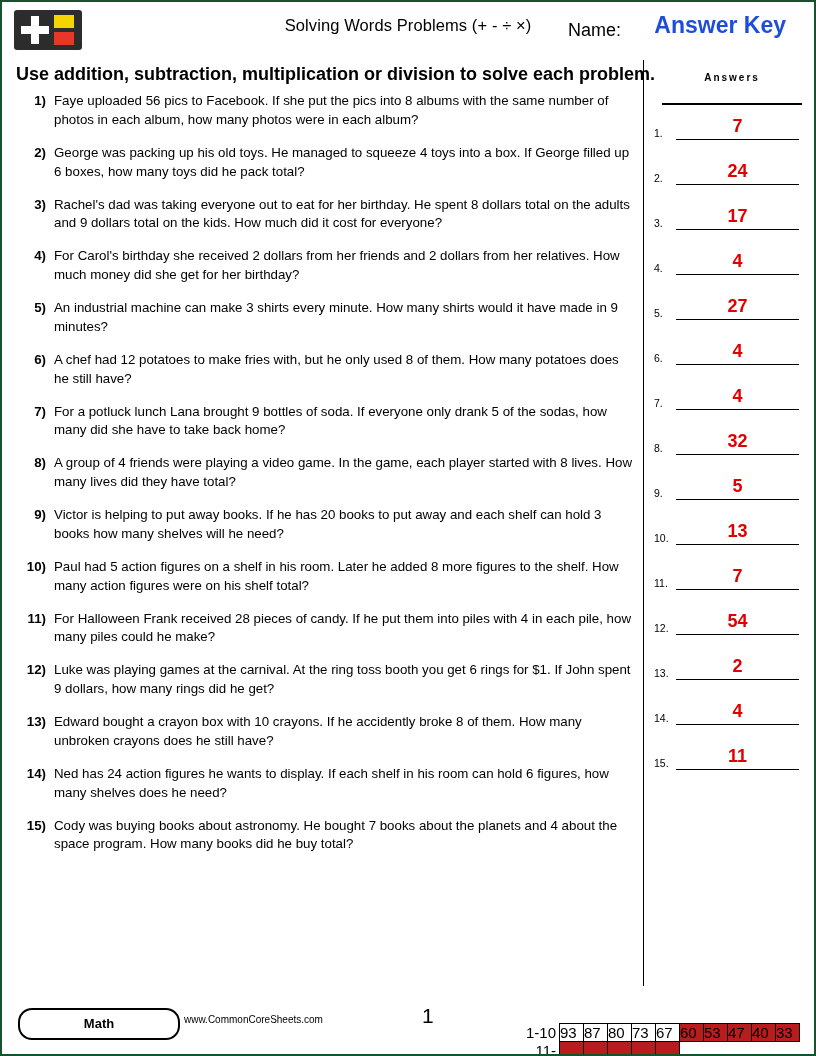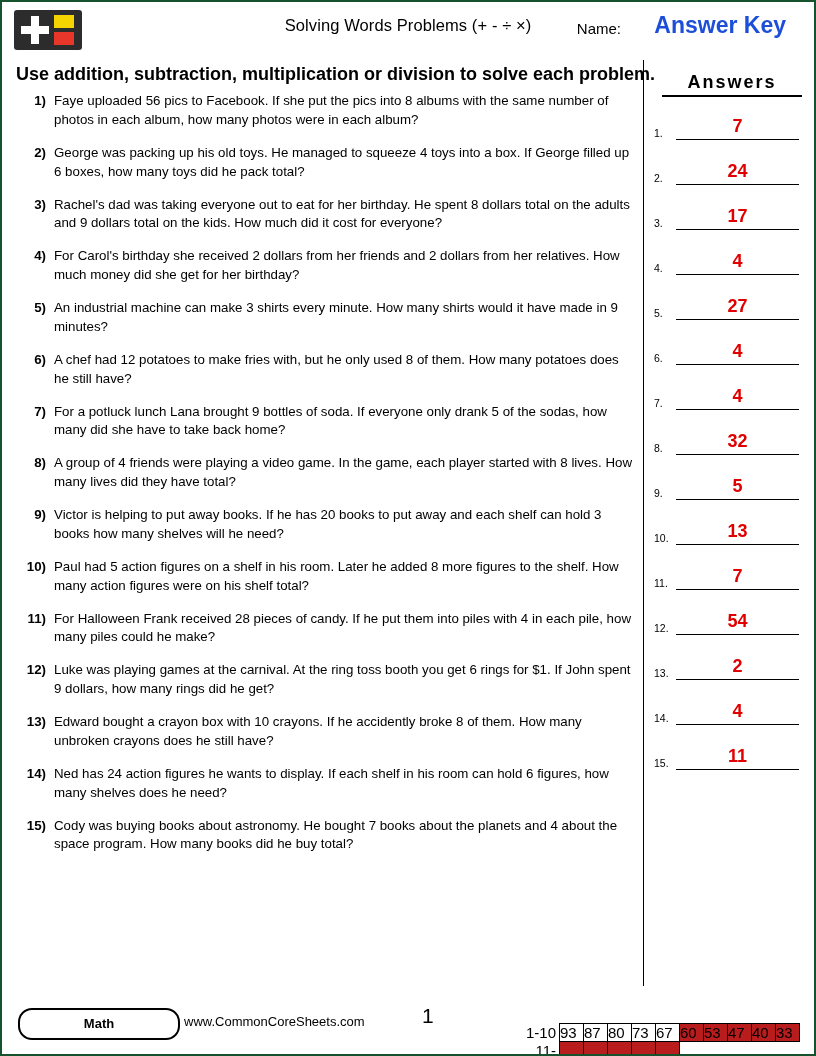--- a/index.html
+++ b/index.html
@@ -74,21 +74,21 @@
     right: 0;
     top: 14px;
     text-align: center;
     font-size: 16.5px;
     letter-spacing: .1px;
   }
   .name-label {
     position: absolute;
     right: 193px;
     top: 18px;
-    font-size: 15px;
+    font-size: 18px;
   }
   .answer-key {
     position: absolute;
     right: 28px;
     top: 10px;
     font-size: 23px;
     font-weight: bold;
     color: #1d4ed8;
   }
 
@@ -111,25 +111,25 @@
     background: #000;
   }
 
   
   .answers-head {
     position: absolute;
     left: 660px;
     top: 70px;
     width: 140px;
     text-align: center;
-    font-size: 18px;
+    font-size: 10px;
     font-weight: bold;
     letter-spacing: 2px;
     border-bottom: 2px solid #000;
-    padding-bottom: 2px;
+    padding-bottom: 20px;
   }
   .answer-row {
     position: absolute;
     left: 652px;
     width: 145px;
     height: 38px;
   }
   .answer-row .num {
     position: absolute;
     left: 0;
@@ -196,21 +196,21 @@
     border-radius: 14px;
     text-align: center;
     line-height: 28px;
     font-weight: bold;
     font-size: 13px;
   }
   .site {
     position: absolute;
     left: 182px;
     top: 10px;
-    font-size: 13px;
+    font-size: 10px;
   }
   .page-num {
     position: absolute;
     left: 420px;
     top: 0px;
     font-size: 21px;
   }
   .scoretable {
     position: absolute;
     right: 14px;

